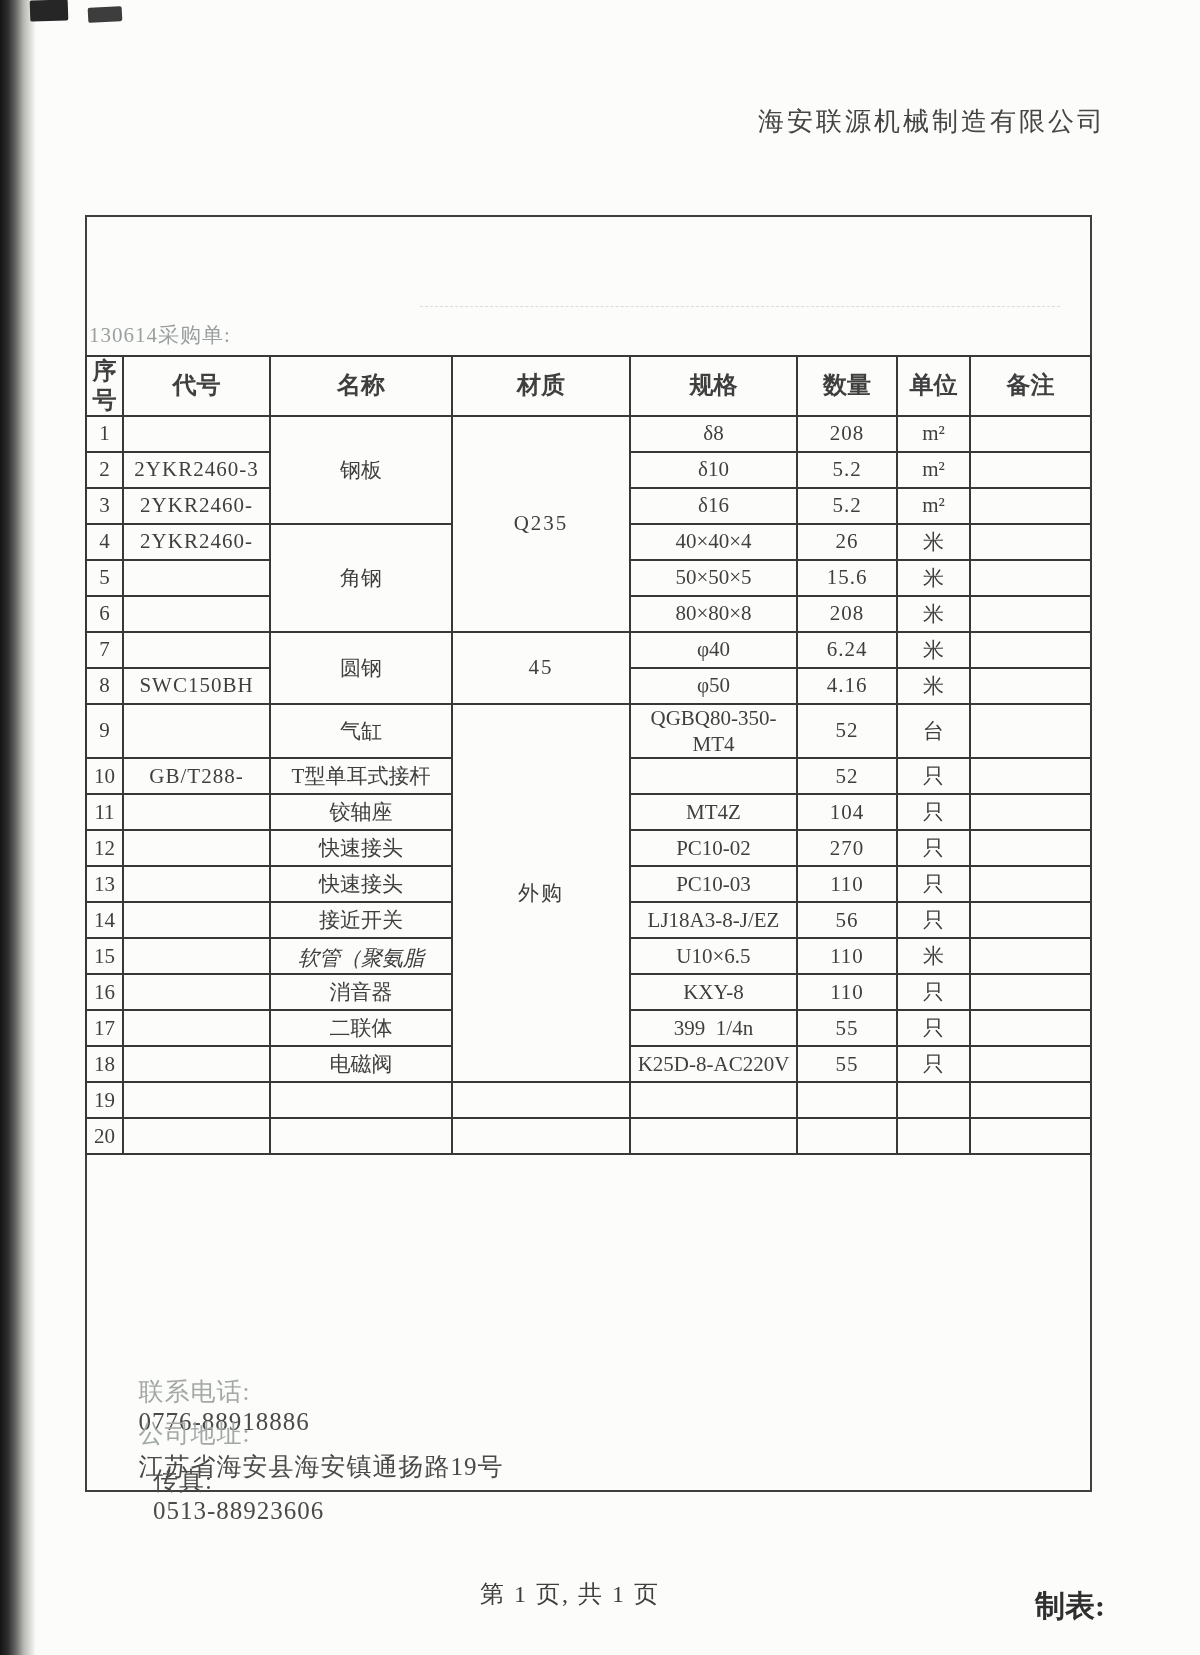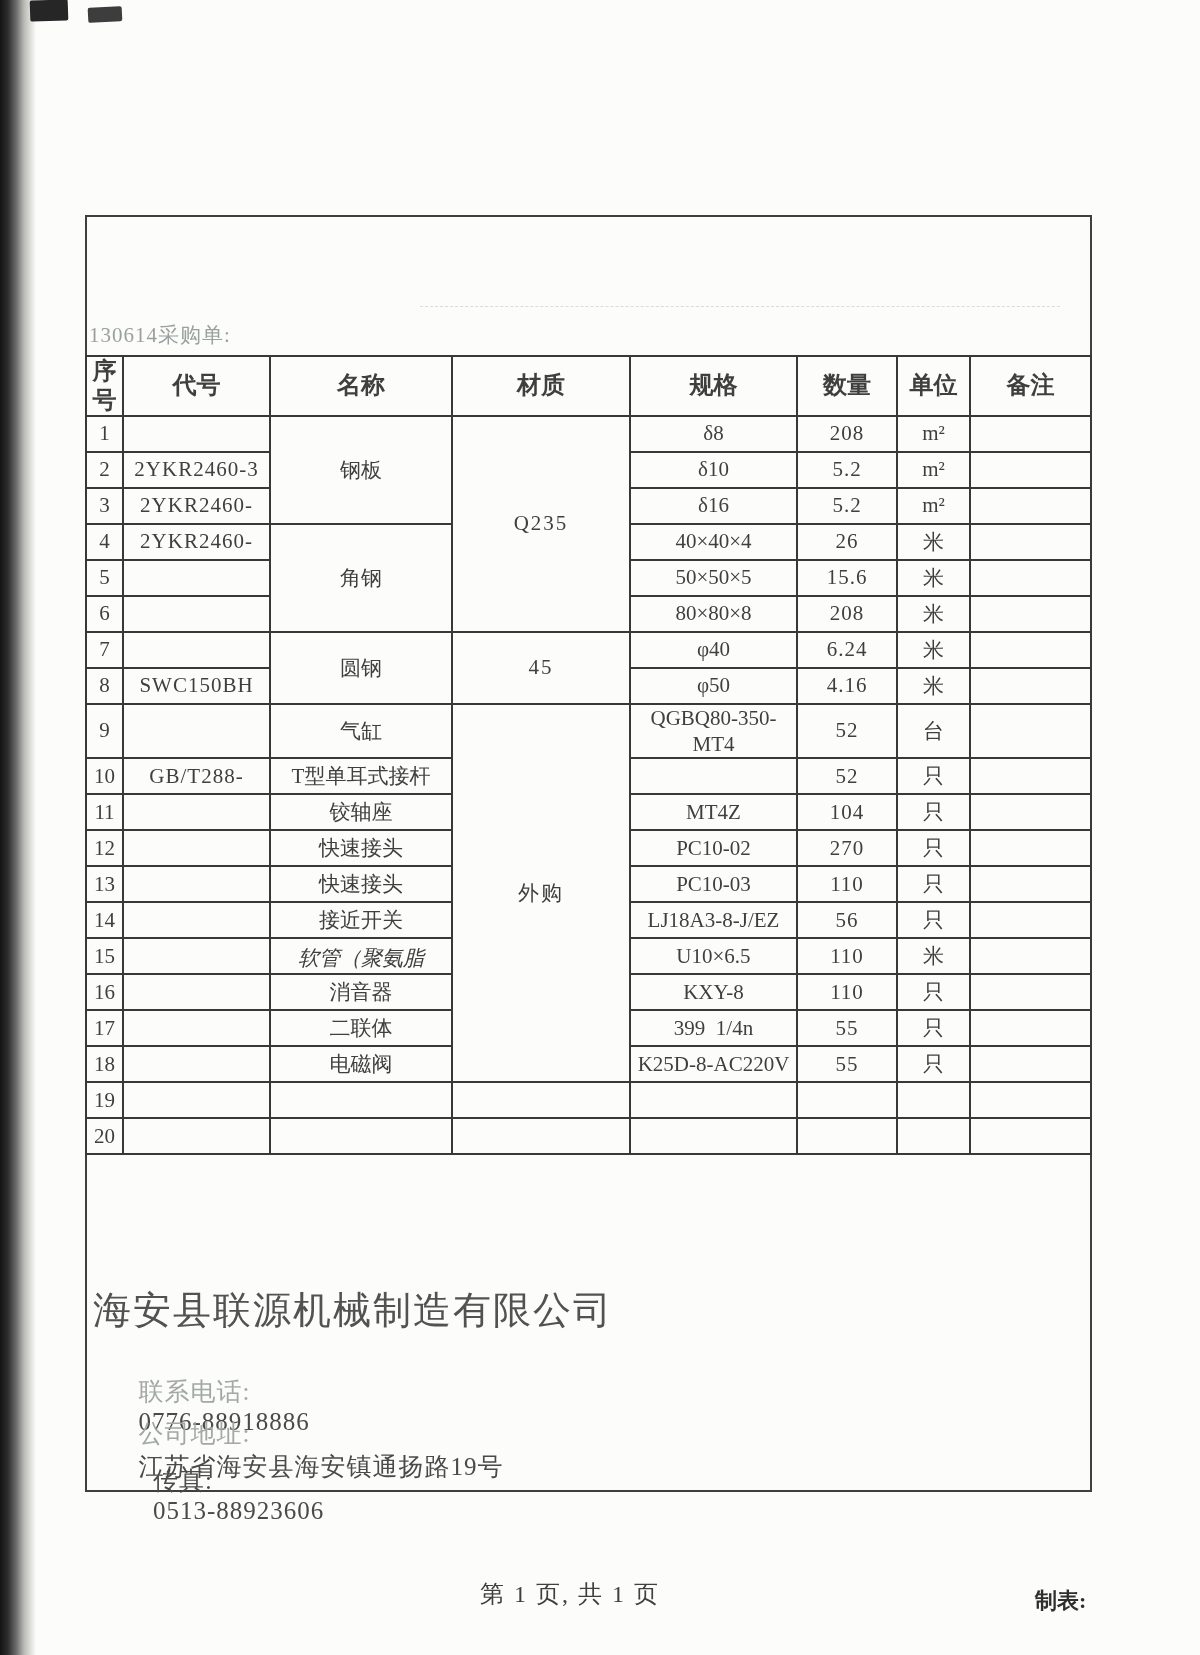--- a/index.html
+++ b/index.html
@@ -38,31 +38,32 @@
   .fade{color:#a9adab;}
   .clip2{height:25px; overflow:hidden; white-space:pre-wrap; line-height:1.35;font-style:italic;}
 
   .foot-company{position:absolute; left:6px; top:1068px; font-size:38px; letter-spacing:2px; color:#525252;}
   .foot-line{position:absolute; left:8px; font-size:25px; letter-spacing:1px; white-space:pre;}
   .fl1{top:1130px;} .fl2{top:1172px;} .fl3{top:1214px;}
   .flabel{color:#a2a8a6;} .fvalue{color:#4a4a4a;}
   .fax-group{margin-left:92px;}
 
   .pagination{position:absolute; left:480px; top:1578px; font-size:24px; letter-spacing:2px; color:#3f3f3f;}
-  .maker{position:absolute; left:1035px; top:1586px; font-size:22px; font-weight:bold; color:#2f2f2f;}
+  .maker{position:absolute; left:1035px; top:1586px; font-size:30px; font-weight:bold; color:#2f2f2f;}
 </style>
 </head>
 <body>
 
 <div class="page">
   <div class="edge-left"></div>
   <div class="blob1"></div>
   <div class="blob2"></div>
   <div class="ghost-line"></div>
 
+  <div class="company-top">海安联源机械制造有限公司</div>
 
   <div class="docbox">
     <div class="doc-title">130614采购单:</div>
 
     <table class="ptable">
       <colgroup>
         <col style="width:37px">
           <col style="width:147px">
           <col style="width:182px">
           <col style="width:178px">
@@ -262,21 +263,20 @@
         <td class="c-name"></td>
         <td class="c-mat"></td>
         <td class="c-spec"></td>
         <td class="c-qty"></td>
         <td class="c-unit"></td>
         <td class="c-note"></td>
       </tr>
     </tbody>
       </table>
 
-    <div class="foot-company">海安县联源机械制造有限公司</div>
     <div class="foot-line fl1">
       <span class="flabel">联系电话:</span>
       <span class="fvalue">0776-88918886</span>
       <span class="fax-group">
         <span class="fvalue">传真:</span>
         <span class="fvalue">0513-88923606</span>
       </span>
     </div>
     <div class="foot-line fl2">
       <span class="flabel">公司地址:</span>

